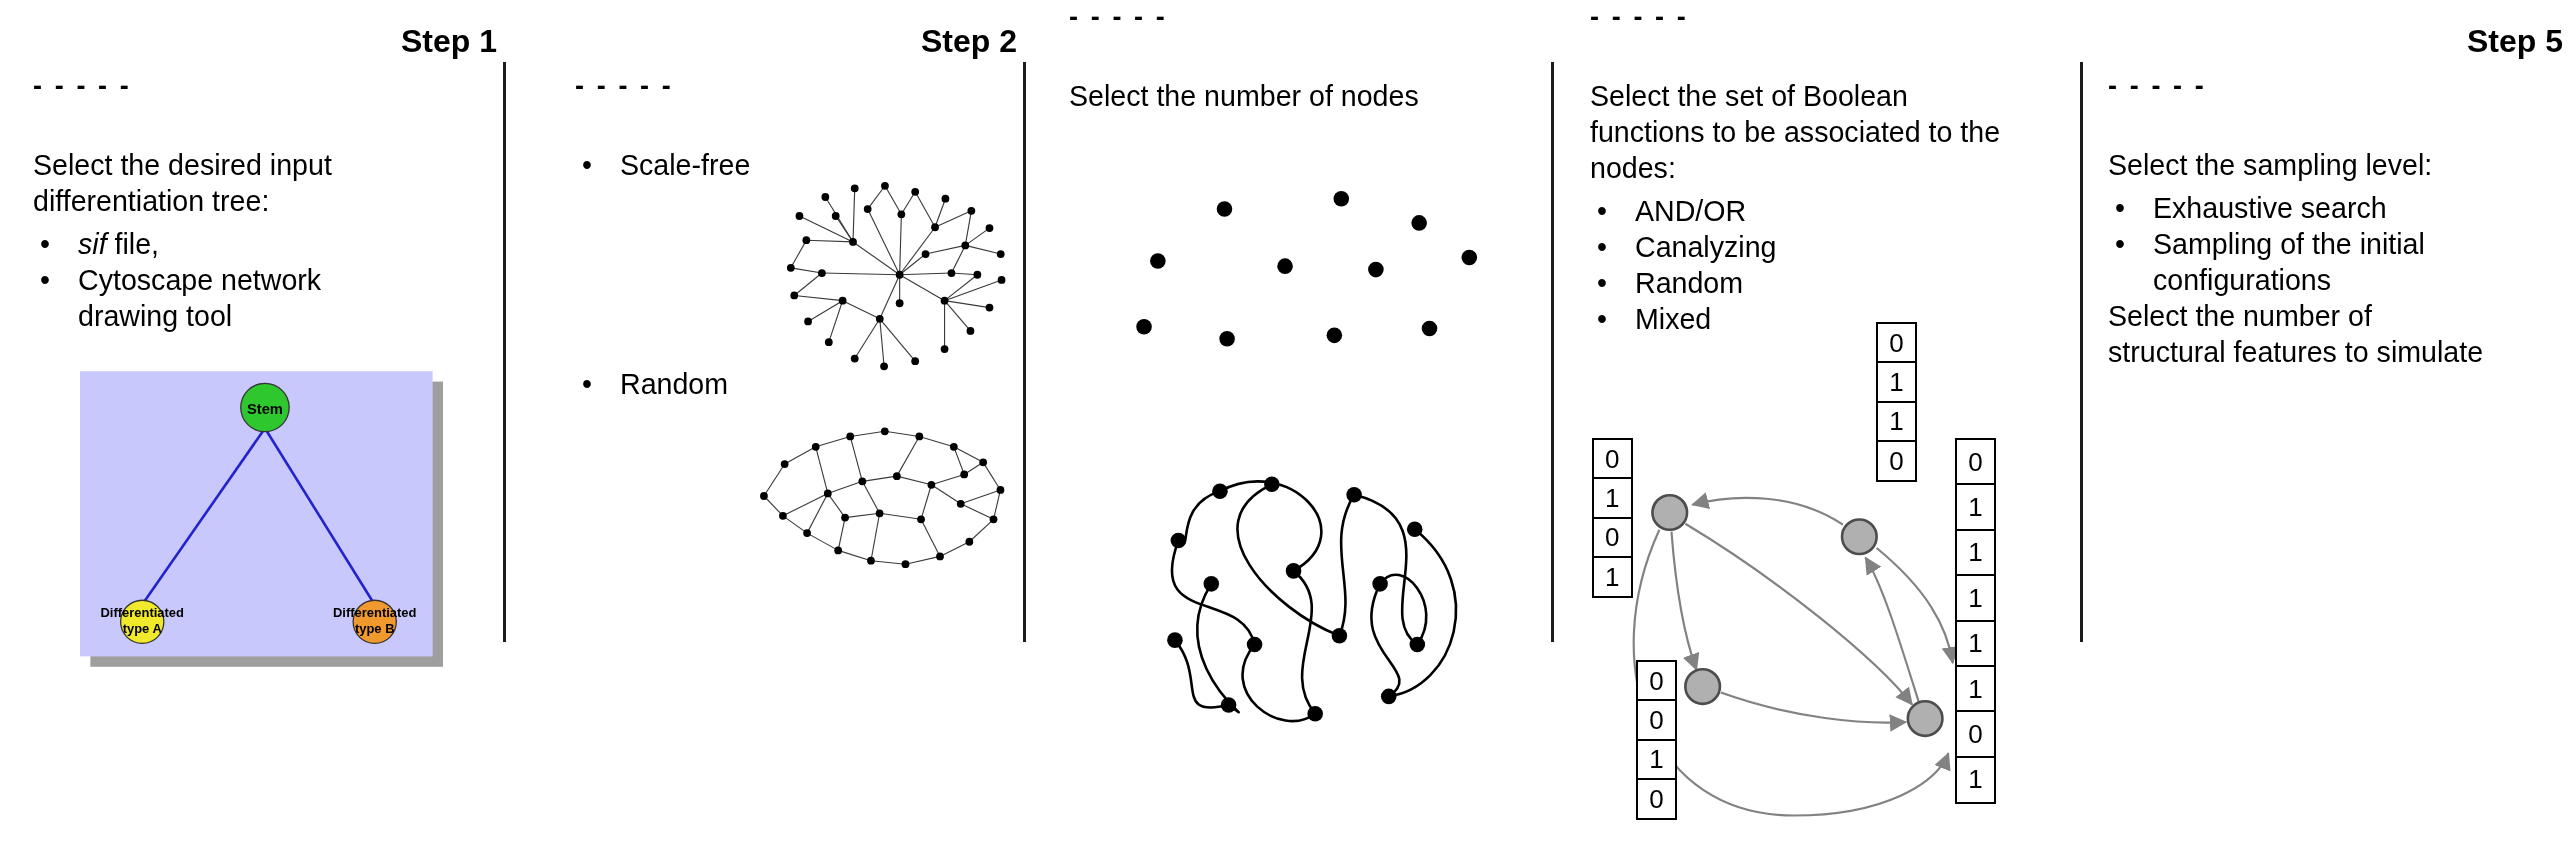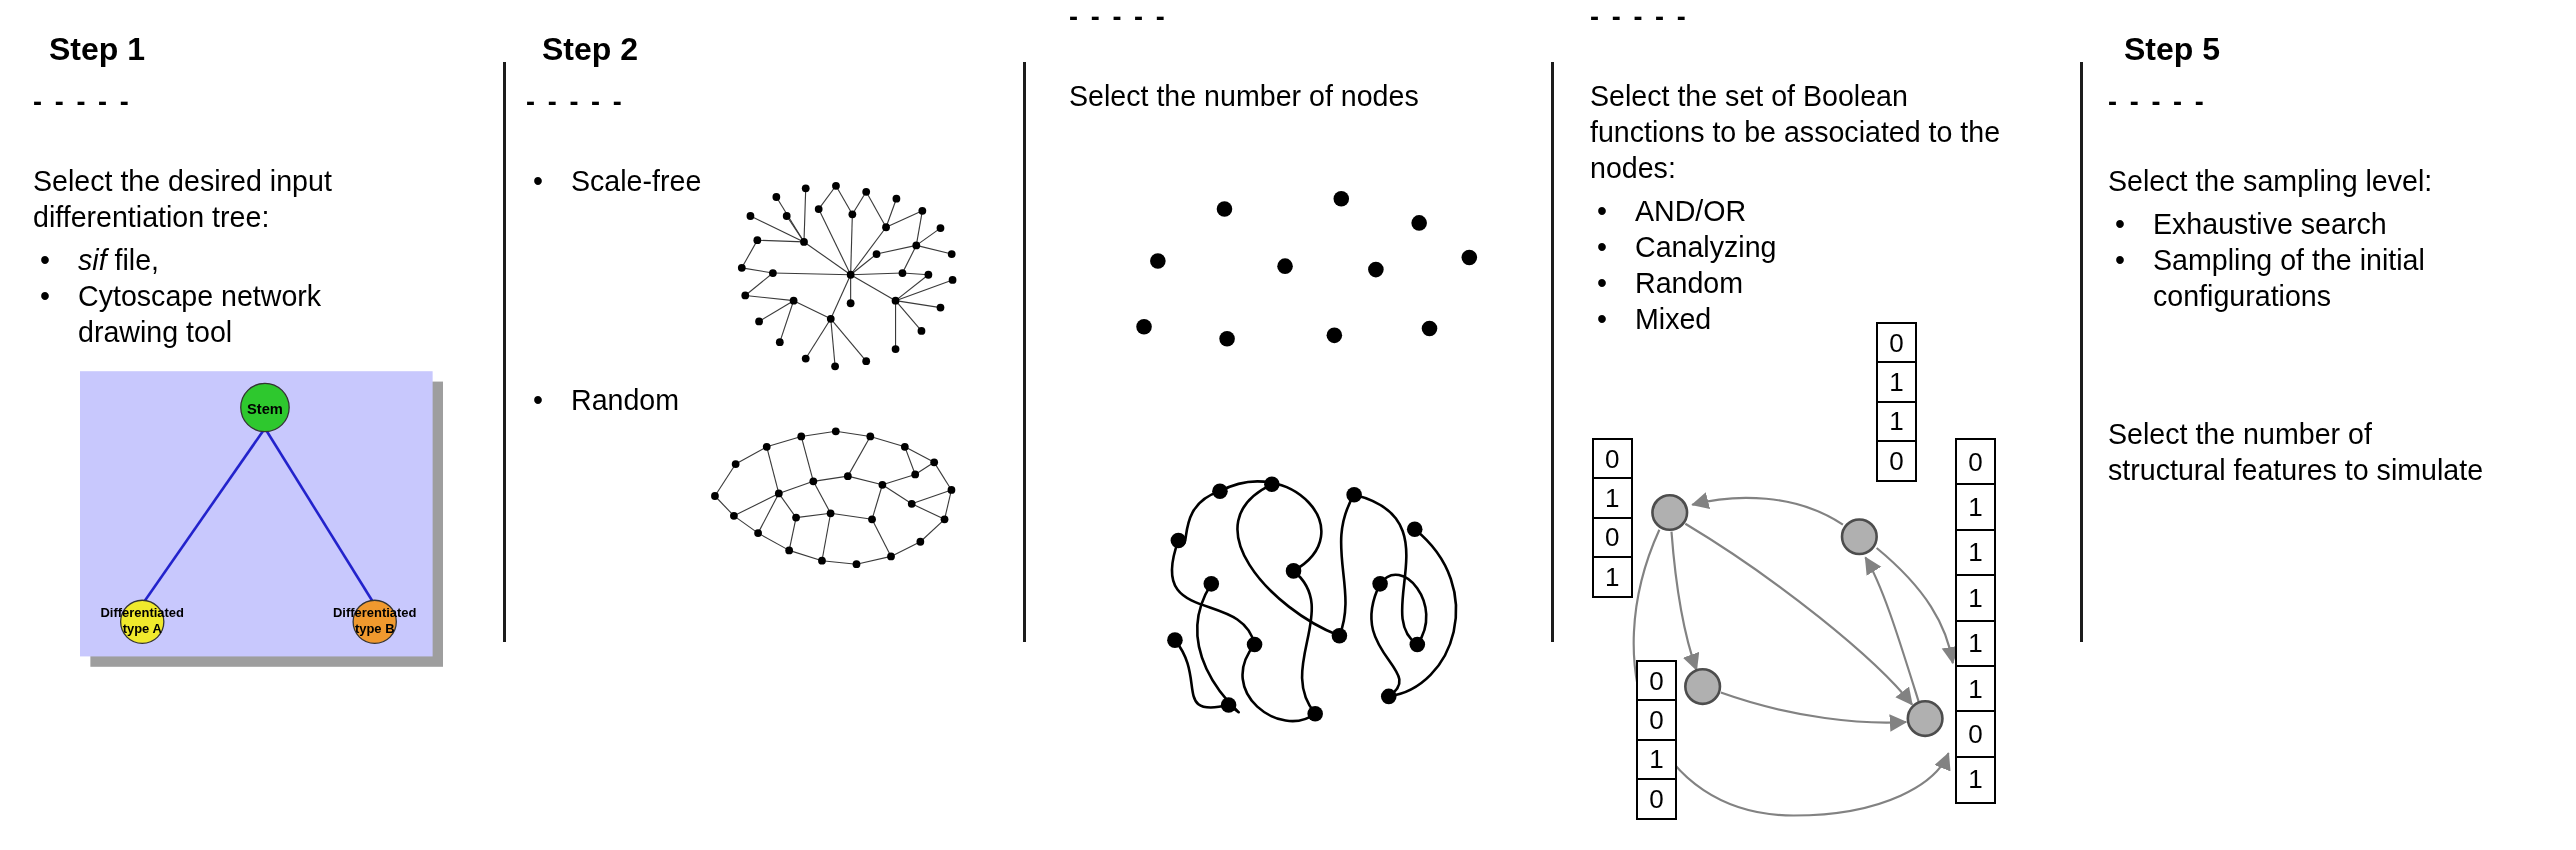--- a/index.html
+++ b/index.html
@@ -5,21 +5,21 @@
   * { box-sizing: border-box; }
   html, body { margin: 0; padding: 0; background: #ffffff; }
   #canvas {
     position: relative; width: 2576px; height: 851px;
     background: #ffffff; color: #000;
     font-family: "Liberation Sans", "DejaVu Sans", sans-serif;
     overflow: hidden;
   }
   .col { position: absolute; top: 0; height: 100%; }
   .divider { position: absolute; top: 62px; height: 580px; width: 2.6px; background: #1c1c1c; }
-  .step-title { font-size: 32px; font-weight: 700; line-height: 40px; margin: 16px; padding-top: 13px; }
+  .step-title { font-size: 32px; font-weight: 700; line-height: 40px; margin: 8px; padding-top: 13px; text-align: right; }
   .dashes { font-size: 27px; font-weight: 700; line-height: 35px; letter-spacing: 2.6px; margin: 0 0 43px 0; }
   .para { font-size: 28.6px; line-height: 36px; margin: 0; }
   .para b { font-weight: 400; }
   .pline { display: block; }
   .bullets { margin-top: 7px; }
   .bullet { display: flex; font-size: 28.6px; line-height: 36px; }
   .bullet .marker { flex: 0 0 45px; padding-left: 7px; }
   .graphic { position: absolute; }
   svg text { font-family: "Liberation Sans", "DejaVu Sans", sans-serif; }
   .net-edge { stroke: #3a3a3a; stroke-width: 1.3; }
@@ -66,21 +66,21 @@
       <circle cx="72" cy="290" r="25" stroke="#333" stroke-width="1.5" fill="#f0e92c"></circle>
       <circle cx="341" cy="290" r="25" stroke="#333" stroke-width="1.5" fill="#f0992e"></circle>
       <text class="tree-label" x="72" y="284" text-anchor="middle" font-size="15">Differentiated</text>
       <text class="tree-label" x="72" y="303" text-anchor="middle" font-size="15">type A</text>
       <text class="tree-label" x="341" y="284" text-anchor="middle" font-size="15">Differentiated</text>
       <text class="tree-label" x="341" y="303" text-anchor="middle" font-size="15">type B</text>
     </svg>
   </div>
   <div class="divider" style="left:503px"></div>
 
-  <div class="col" style="left:526px;width:450px">
+  <div class="col" style="left:575px;width:450px">
     <h2 class="step-title">Step 2</h2>
     <div class="dashes">- - - - -</div>
     <div class="bullets">
       <div class="bullet">
         <span class="marker">•</span>
         <span class="btext">Scale-free</span>
       </div>
       <div class="bullet" style="margin-top:183px">
         <span class="marker">•</span>
         <span class="btext">Random</span>
@@ -387,20 +387,20 @@
     <div class="bullets">
       <div class="bullet">
         <span class="marker">•</span>
         <span class="btext">Exhaustive search</span>
       </div>
       <div class="bullet">
         <span class="marker">•</span>
         <span class="btext" style="max-width:346px">Sampling of the initial configurations</span>
       </div>
     </div>
-    <p class="para" style="margin-top:102px">
+    <p class="para" style="">
       <span class="pline"><span>Select the </span><b>number of</b></span>
       <span class="pline">structural features to simulate</span>
     </p>
   </div>
 
 </div>
 
 
 </body></html>

